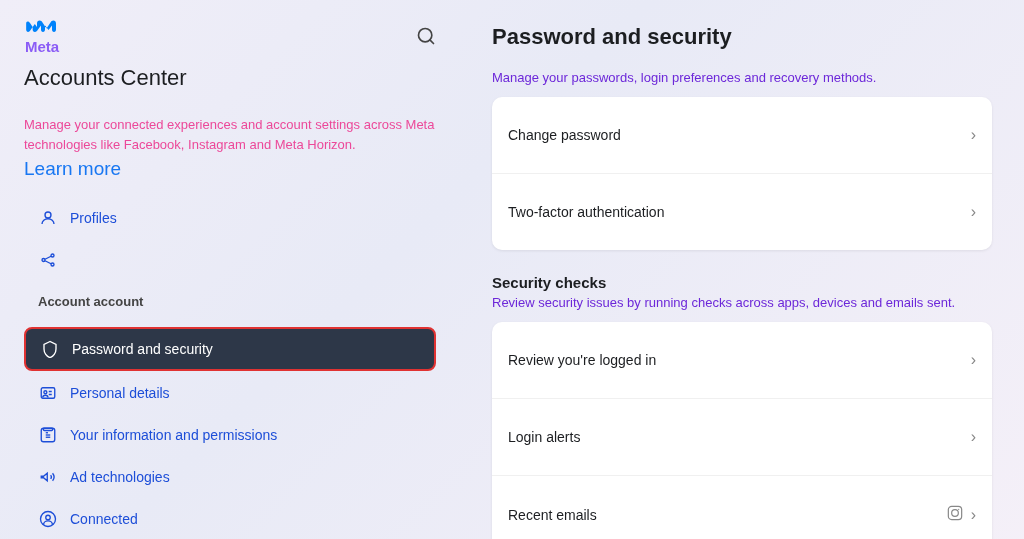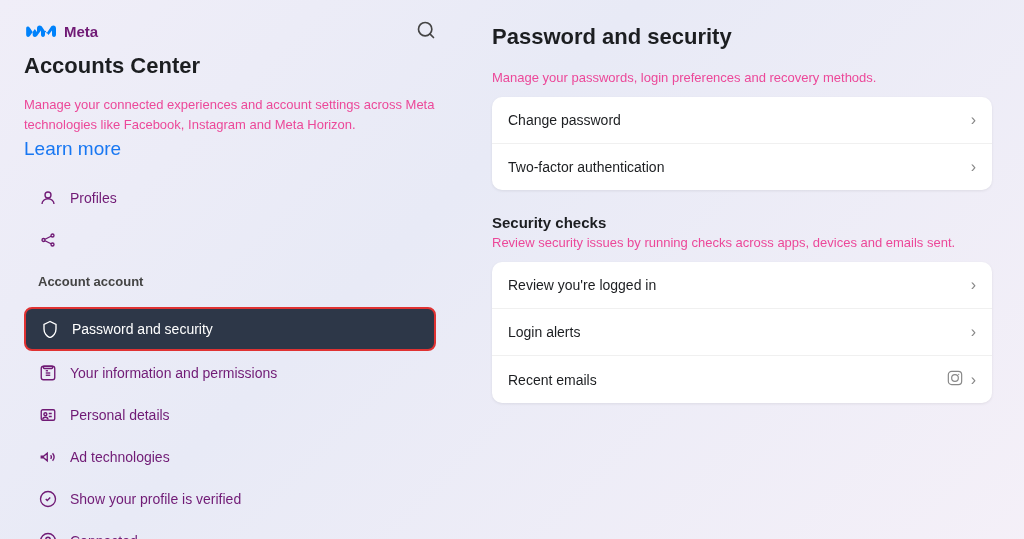--- a/index.html
+++ b/index.html
@@ -22,34 +22,35 @@
       align-items: center;
       justify-content: space-between;
       margin-bottom: 10px;
     }
     .meta-logo {
       display: flex;
       align-items: center;
       gap: 4px;
       font-size: 15px;
       font-weight: 600;
-      color: #701a75;
+      color: #8b5cf6;
+      flex-direction: column;
     }
     .meta-logo svg {
       width: 36px;
       height: 14px;
     }
     .search-icon {
       cursor: pointer;
       color: #444;
     }
     .accounts-center-title {
       font-size: 22px;
-      font-weight: 700;
-      margin-bottom: 16px;
+      font-weight: 400;
+      margin-bottom: 24px;
       color: #1c1e21;
     }
     .accounts-center-desc {
       font-size: 13px;
       color: #ec4899;
       line-height: 1.5;
       margin-bottom: 4px;
     }
     .learn-more {
       color: #1877f2;
@@ -61,21 +62,21 @@
       margin-top: 18px;
     }
     .nav-item {
       display: flex;
       align-items: center;
       gap: 12px;
       padding: 10px 14px;
       border-radius: 8px;
       cursor: pointer;
       font-size: 14px;
-      color: #701a75;
+      color: #1d4ed8;
       margin-bottom: 2px;
     }
     .nav-item.active {
       background: #2d3748;
       color: #fff;
       border: 2px solid #e03232;
     }
     .nav-item .nav-icon {
       width: 20px;
       height: 20px;
@@ -106,34 +107,34 @@
       margin-bottom: 24px;
     }
     .section-group-title {
       font-size: 15px;
       font-weight: 700;
       color: #1c1e21;
       margin-bottom: 4px;
     }
     .section-group-desc {
       font-size: 13px;
-      color: #ec4899;
+      color: #6d28d9;
       margin-bottom: 12px;
     }
     .card {
       background: #fff;
       border-radius: 10px;
       overflow: hidden;
       box-shadow: 0 1px 3px rgba(0,0,0,0.08);
     }
     .card-item {
       display: flex;
       align-items: center;
       justify-content: space-between;
-      padding: 14px 16px;
+      padding: 29px 16px;
       cursor: pointer;
       border-bottom: 1px solid #f0f0f0;
       transition: background 0.15s;
     }
     .card-item:last-child {
       border-bottom: none;
     }
     .card-item-left {
       display: flex;
       align-items: center;
@@ -211,60 +212,51 @@
         <svg width="18" height="18" viewBox="0 0 24 24" fill="none" stroke="white" stroke-width="1.8">
           <path d="M12 2L4 6v6c0 5.25 3.5 10.15 8 11.5 4.5-1.35 8-6.25 8-11.5V6L12 2z"></path>
         </svg>
       </span>
       <span>Password and security</span>
     </div>
 
     <div class="nav-item">
       <span class="nav-icon">
         <svg width="18" height="18" viewBox="0 0 24 24" fill="none" stroke="currentColor" stroke-width="1.8">
+          <rect x="3" y="5" width="18" height="14" rx="2"></rect>
+            <circle cx="8.5" cy="11" r="2"></circle>
+          <path d="M13 10h4M13 14h4M5 18c0-2 1.5-3 3.5-3s3.5 1 3.5 3"></path>
+        </svg>
+      </span>
+      <span>Personal details</span>
+    </div>
+
+    <div class="nav-item">
+      <span class="nav-icon">
+        <svg width="18" height="18" viewBox="0 0 24 24" fill="none" stroke="currentColor" stroke-width="1.8">
           <rect x="3" y="3" width="18" height="18" rx="3"></rect>
           <line x1="9" y1="9" x2="12" y2="9"></line>
             <line x1="9" y1="12" x2="15" y2="12"></line>
             <line x1="9" y1="15" x2="15" y2="15"></line>
           <rect x="6" y="3" width="12" height="3" rx="1"></rect>
         </svg>
       </span>
       <span>Your information and permissions</span>
     </div>
 
     <div class="nav-item">
       <span class="nav-icon">
         <svg width="18" height="18" viewBox="0 0 24 24" fill="none" stroke="currentColor" stroke-width="1.8">
-          <rect x="3" y="5" width="18" height="14" rx="2"></rect>
-            <circle cx="8.5" cy="11" r="2"></circle>
-          <path d="M13 10h4M13 14h4M5 18c0-2 1.5-3 3.5-3s3.5 1 3.5 3"></path>
-        </svg>
-      </span>
-      <span>Personal details</span>
-    </div>
-
-    <div class="nav-item">
-      <span class="nav-icon">
-        <svg width="18" height="18" viewBox="0 0 24 24" fill="none" stroke="currentColor" stroke-width="1.8">
           <path d="M3 11v2h3l5 4V7L6 11H3z"></path>
           <path d="M18.07 6.93a8 8 0 0 1 0 10.14M15.54 9.46a4 4 0 0 1 0 5.07"></path>
         </svg>
       </span>
       <span>Ad technologies</span>
     </div>
 
-    <div class="nav-item">
-      <span class="nav-icon">
-        <svg width="18" height="18" viewBox="0 0 24 24" fill="none" stroke="currentColor" stroke-width="1.8">
-          <circle cx="12" cy="12" r="10"></circle>
-          <path d="M9 12l2 2 4-4"></path>
-        </svg>
-      </span>
-      <span>Show your profile is verified</span>
-    </div>
 
     <div class="nav-item">
       <span class="nav-icon">
         <svg width="18" height="18" viewBox="0 0 24 24" fill="none" stroke="currentColor" stroke-width="1.8">
           <circle cx="12" cy="12" r="10"></circle>
           <circle cx="12" cy="10" r="3"></circle>
           <path d="M6 20c0-3.3 2.7-5.5 6-5.5s6 2.2 6 5.5"></path>
         </svg>
       </span>
       <span>Connected</span>

